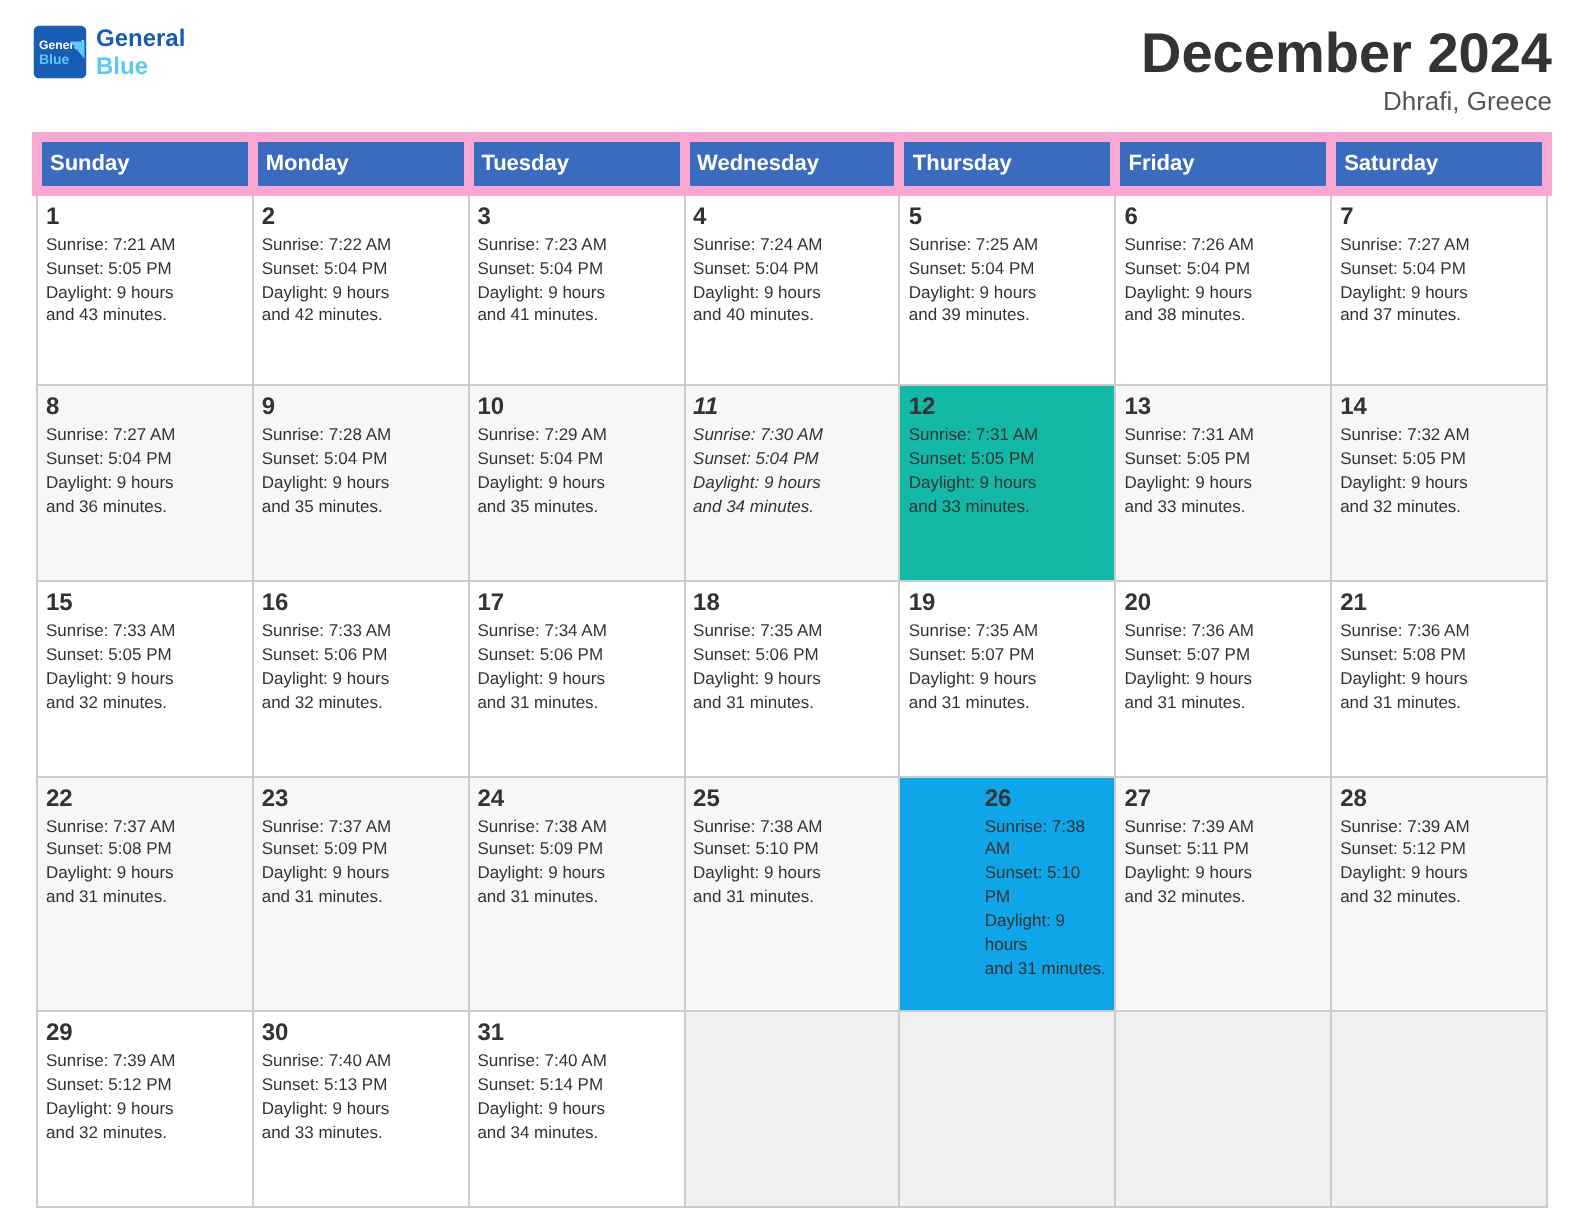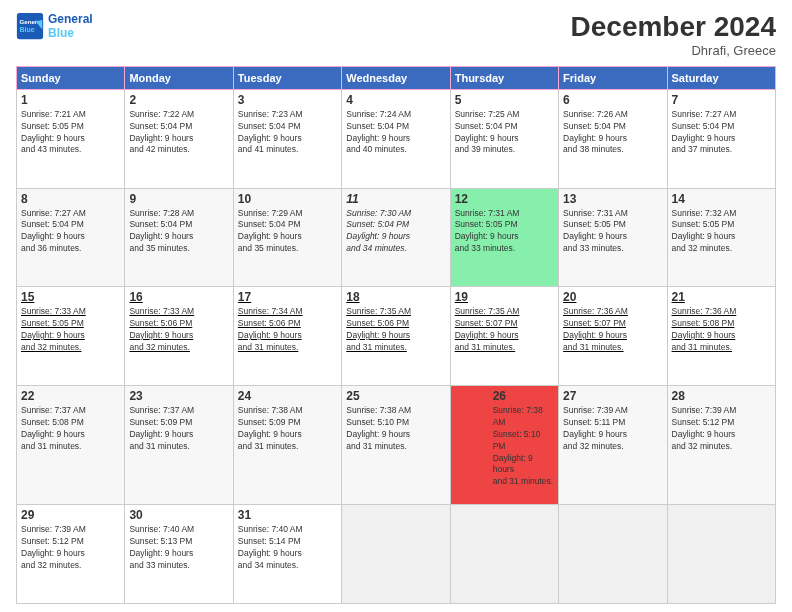--- a/index.html
+++ b/index.html
@@ -51,21 +51,21 @@
       border-collapse: collapse;
       width: 100%;
       table-layout: fixed;
     }
     .calendar th {
       background-color: #3a6bbf;
       color: #fff;
       font-size: 11px;
       font-weight: bold;
       padding: 5px 4px;
-      border: 1px solid #f9a8d4;
+      border: 5px solid #f9a8d4;
       text-align: left;
     }
     .calendar td {
       border: 1px solid #ccc;
       vertical-align: top;
       padding: 3px 4px;
       font-size: 8.5px;
       color: #333;
       background: #fff;
       height: 88px;
@@ -217,21 +217,21 @@
       </td>
           <td style="background: rgb(247, 247, 247); font-style: italic;">
         <span class="day-number">11</span>
         <div class="day-info">
           Sunrise: 7:30 AM<br>
           Sunset: 5:04 PM<br>
           Daylight: 9 hours<br>
           and 34 minutes.
         </div>
       </td>
-          <td style="background: #86efac;">
+          <td style="background: #14b8a6;">
         <span class="day-number">12</span>
         <div class="day-info">
           Sunrise: 7:31 AM<br>
           Sunset: 5:05 PM<br>
           Daylight: 9 hours<br>
           and 33 minutes.
         </div>
       </td>
           <td style="background: rgb(247, 247, 247);">
         <span class="day-number">13</span>
@@ -245,21 +245,21 @@
           <td style="background: rgb(247, 247, 247);">
         <span class="day-number">14</span>
         <div class="day-info">
           Sunrise: 7:32 AM<br>
           Sunset: 5:05 PM<br>
           Daylight: 9 hours<br>
           and 32 minutes.
         </div>
       </td>
         </tr>
-        <tr style="background: #1d4ed8; text-decoration: underline;">
+        <tr style="background: #1d4ed8;">
           <td style="background: rgb(255, 255, 255);">
         <span class="day-number">15</span>
         <div class="day-info">
           Sunrise: 7:33 AM<br>
           Sunset: 5:05 PM<br>
           Daylight: 9 hours<br>
           and 32 minutes.
         </div>
       </td>
           <td style="background: rgb(255, 255, 255);">
@@ -347,21 +347,21 @@
       </td>
           <td style="background: rgb(247, 247, 247);">
         <span class="day-number">25</span>
         <div class="day-info">
           Sunrise: 7:38 AM<br>
           Sunset: 5:10 PM<br>
           Daylight: 9 hours<br>
           and 31 minutes.
         </div>
       </td>
-          <td style="background: #ef4444; padding-left: 42px;">
+          <td style="background: #0ea5e9; padding-left: 42px;">
         <span class="day-number">26</span>
         <div class="day-info">
           Sunrise: 7:38 AM<br>
           Sunset: 5:10 PM<br>
           Daylight: 9 hours<br>
           and 31 minutes.
         </div>
       </td>
           <td style="background: rgb(247, 247, 247);">
         <span class="day-number">27</span>

